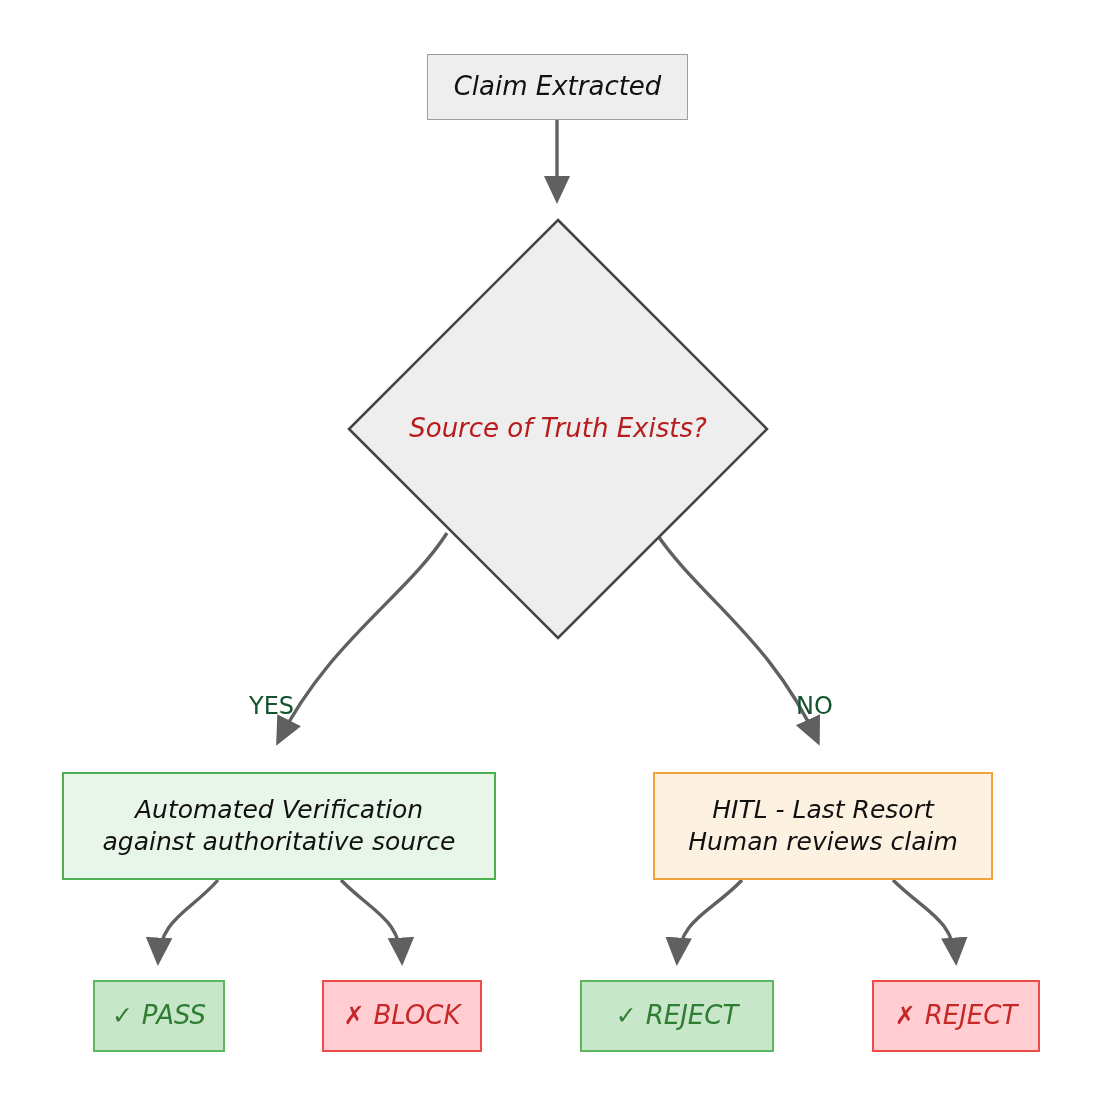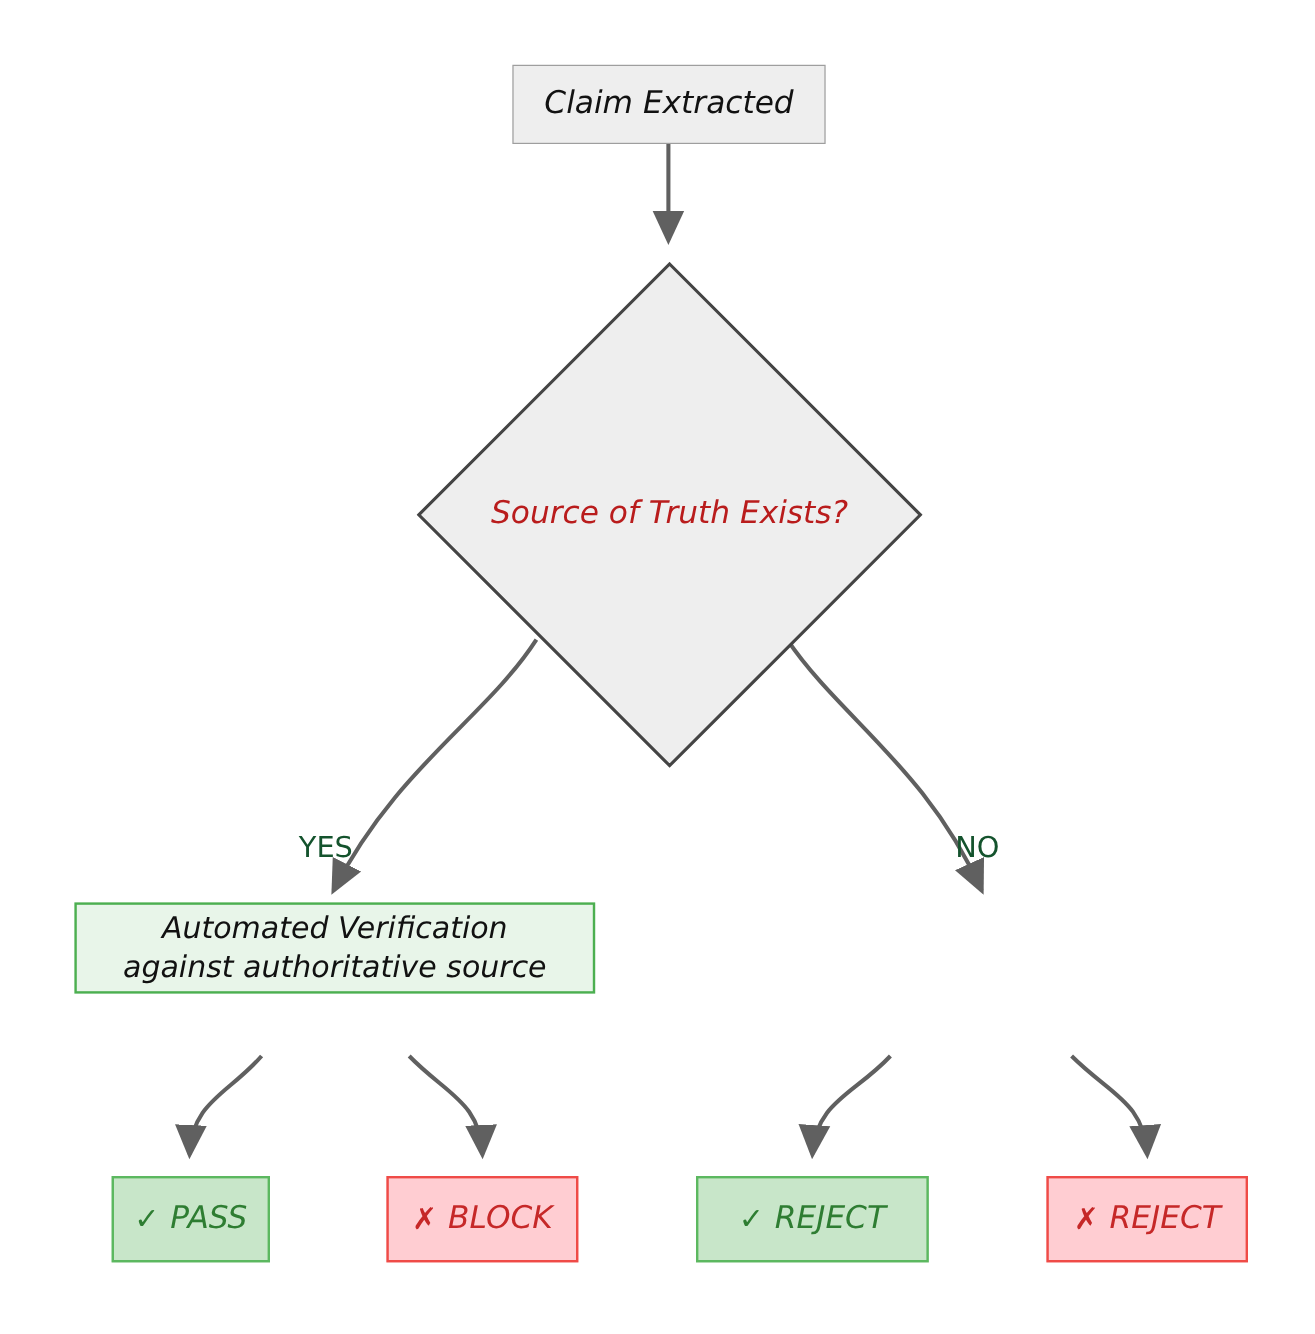--- a/index.html
+++ b/index.html
@@ -164,25 +164,29 @@
     <svg class="diamond-shape" viewBox="0 0 422 422" preserveAspectRatio="none" xmlns="http://www.w3.org/2000/svg">
       <polygon points="211,2 420,211 211,420 2,211" fill="#eeeeee" stroke="#444444" stroke-width="2.6"></polygon>
     </svg>
     <span class="node-label diamond-text">Source of Truth Exists?</span>
   </div>
 
   <div class="edge-label" style="left:249px; top:692px;">YES</div>
 
   <div class="edge-label" style="left:796px; top:692px;">NO</div>
 
-  <div class="node node-process-pass" style="left:62px; top:752px; width:434px; height:76px;">
+  <div class="node node-process-pass" style="left:62px; top:772px; width:434px; height:108px;">
     <span class="node-label">Automated Verification
 against authoritative source</span>
   </div>
 
+  <div class="node node-process-hitl" style="left:653px; top:772px; width:340px; height:108px;">
+    <span class="node-label">HITL - Last Resort
+Human reviews claim</span>
+  </div>
 
   <div class="node node-ok" style="left:93px; top:980px; width:132px; height:72px;">
     <span class="outcome-inner">
       <span class="outcome-icon">✓</span>
       <span class="node-label">PASS</span>
     </span>
   </div>
 
   <div class="node node-bad" style="left:322px; top:980px; width:160px; height:72px;">
     <span class="outcome-inner">

